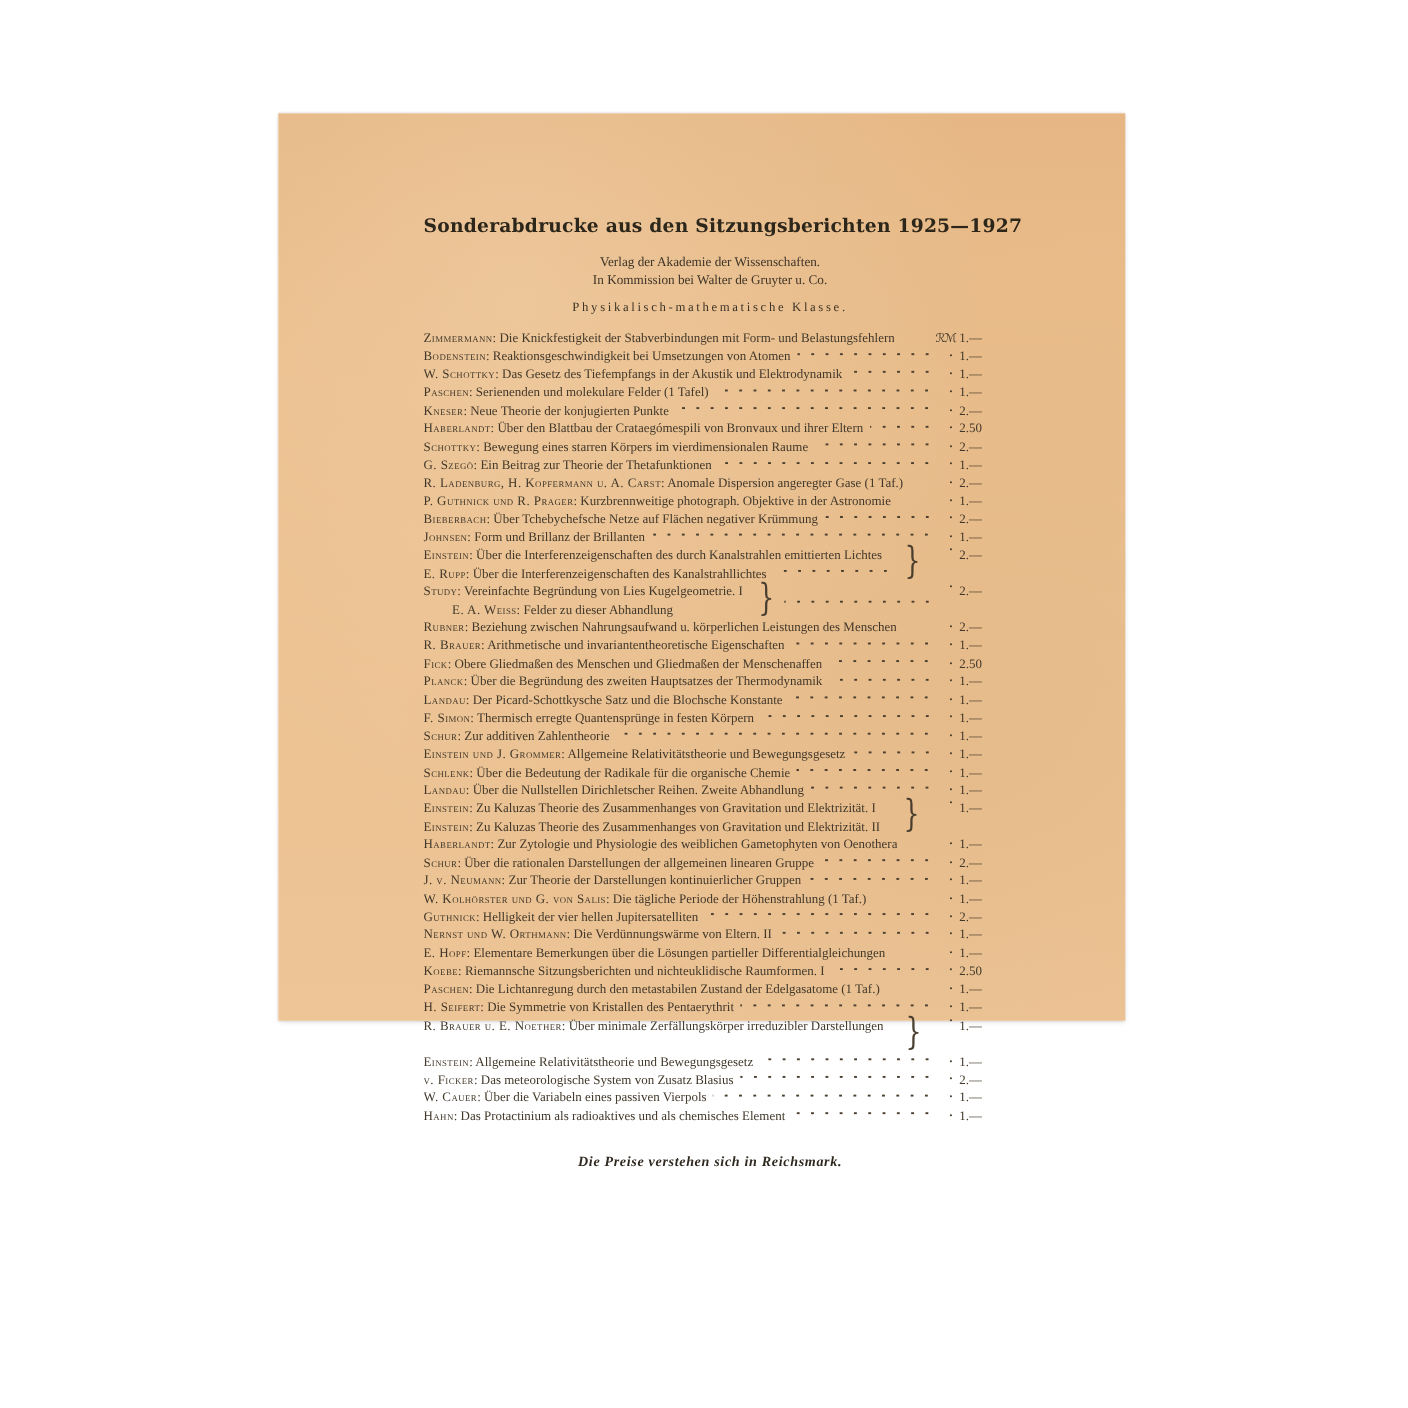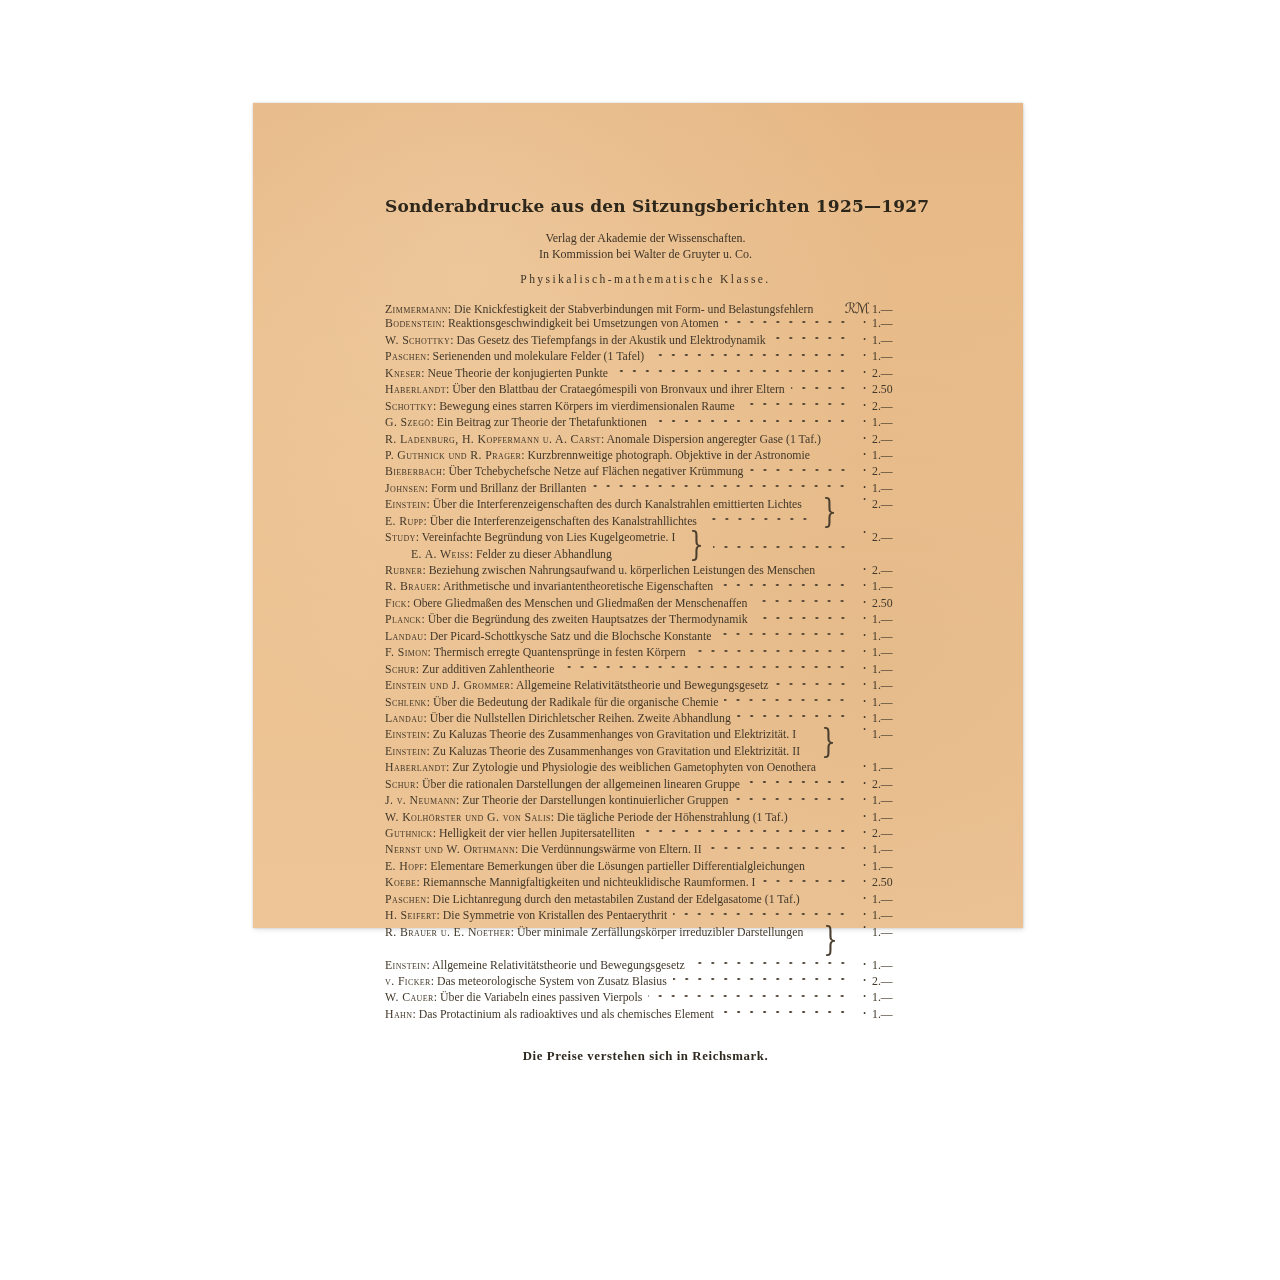--- a/index.html
+++ b/index.html
@@ -50,26 +50,26 @@
   .row.group>.leader{align-self:center;height:12px;margin-bottom:0;background-position:right 3px center;}
   .leader.nodots,.lleader.nodots{background-image:none;}
   .brace{
     flex:0 0 auto;font-family:"DejaVu Serif",serif;font-size:27px;color:#4a3e2f;
     line-height:1;transform:scale(0.85,1.25);margin:0 1px 0 2px;
   }
   .cur{flex:0 0 auto;width:15px;text-align:center;}
   .ditto{font-size:7.5px;position:relative;top:-2px;}
   .rm{
     font-family:"DejaVu Sans","DejaVu Serif",serif;font-style:italic;
-    font-size:14px;width:auto;margin-right:3px;letter-spacing:-1px;
+    font-size:11px;width:auto;margin-right:3px;letter-spacing:-1px;
   }
   .price{flex:0 0 auto;width:34px;text-align:left;}
   .price-note{
     margin-top:26px;text-align:center;font-weight:bold;font-size:12.8px;
-    letter-spacing:0.6px;color:#2f2920;white-space:nowrap;
+    letter-spacing:0.6px;color:#2f2920;white-space:nowrap;font-style:italic;
   }
 </style>
 </head>
 <body>
 
 <div class="paper">
   <div class="content">
     <h1 class="page-title">Sonderabdrucke aus den Sitzungsberichten 1925—1927</h1>
     <div class="subtitle sub1">Verlag der Akademie der Wissenschaften.</div>
     <div class="subtitle sub2">In Kommission bei Walter de Gruyter u. Co.</div>
@@ -323,21 +323,21 @@
   </div>
 
   <div class="row">
     <span class="entry"><span class="author">E. Hopf</span><span class="sep">: </span><span class="title">Elementare Bemerkungen über die Lösungen partieller Differentialgleichungen</span></span>
     <span class="leader nodots"></span>
     <span class="cur ditto">•</span>
     <span class="price">1.—</span>
   </div>
 
   <div class="row">
-    <span class="entry"><span class="author">Koebe</span><span class="sep">: </span><span class="title">Riemannsche Mannigfaltigkeiten und nichteuklidische Raumformen. I</span></span>
+    <span class="entry"><span class="author">Koebe</span><span class="sep">: </span><span class="title">Riemannsche Sitzungsberichten und nichteuklidische Raumformen. I</span></span>
     <span class="leader"></span>
     <span class="cur ditto">•</span>
     <span class="price">2.50</span>
   </div>
 
   <div class="row">
     <span class="entry"><span class="author">Paschen</span><span class="sep">: </span><span class="title">Die Lichtanregung durch den metastabilen Zustand der Edelgasatome (1 Taf.)</span></span>
     <span class="leader nodots"></span>
     <span class="cur ditto">•</span>
     <span class="price">1.—</span>

